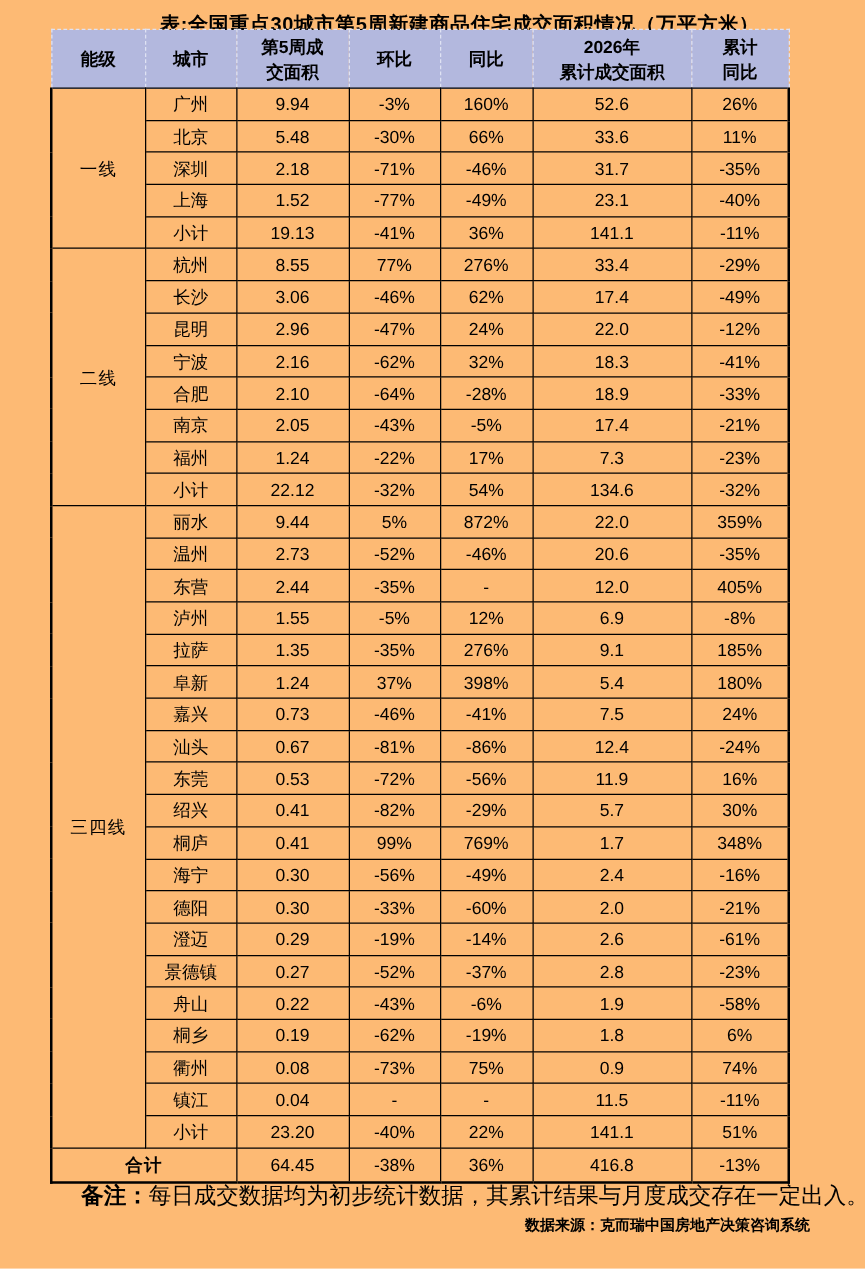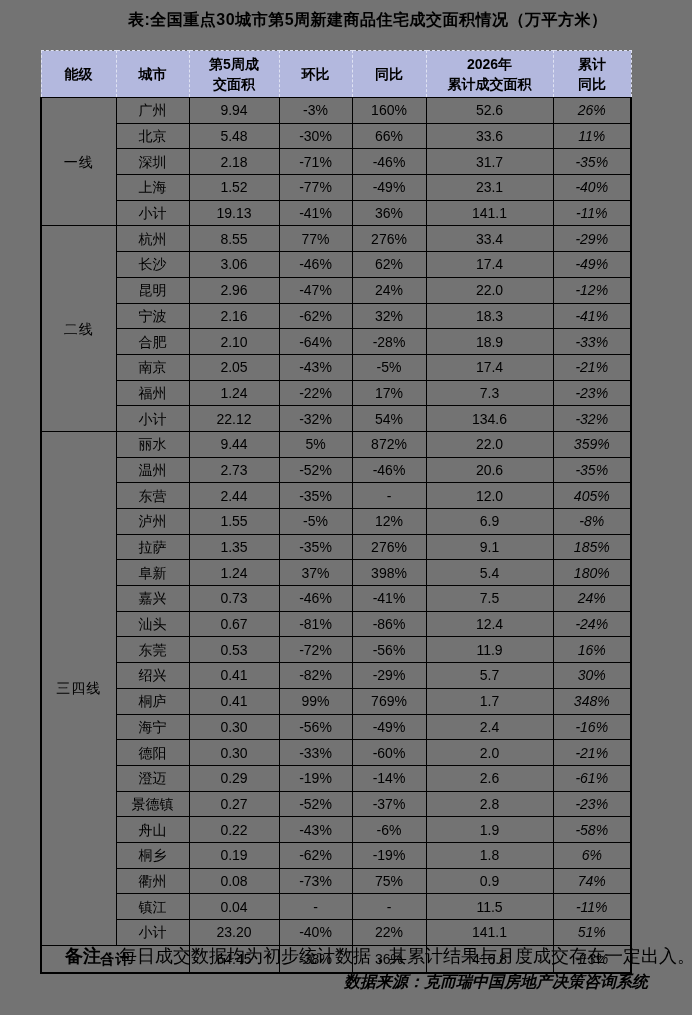--- a/index.html
+++ b/index.html
@@ -1,38 +1,38 @@
 <!DOCTYPE html>
 <html style="--header-bg: #b3b8de; --border-c: #000000;"><head>
 <meta charset="utf-8">
 <style>
   :root { --header-bg: #b3b8de; --border-c: #000000; }
   html, body { margin: 0; padding: 0; background: #ffffff; }
   .page {
     position: relative;
     width: 692px;
     height: 1015px;
-    background: #737373;
+    background: #fdba74;
     font-family: "Liberation Sans", "DejaVu Sans", sans-serif;
     color: #000000;
     overflow: hidden;
   }
   .doc-title {
     position: absolute;
     top: 10px;
     left: 128px;
     font-size: 16px;
     font-weight: bold;
     white-space: nowrap;
     letter-spacing: 0.5px;
   }
   table.main {
     position: absolute;
     left: 40px;
-    top: 50px;
+    top: 23px;
     border-collapse: collapse;
     table-layout: fixed;
     width: 590px;
   }
   table.main th {
     background: var(--header-bg);
     border: 1px dashed #dfe2f3;
     font-weight: bold;
     font-size: 14px;
     padding: 0;
@@ -49,39 +49,38 @@
     height: 24.7px;
     line-height: 1;
     overflow: hidden;
   }
   td.tier {
     font-weight: normal;
     font-size: 15px;
     letter-spacing: 1px;
   }
   .edge-l { border-left: 2px solid var(--border-c) !important; }
-  .edge-r { border-right: 2px solid var(--border-c) !important; font-style: italic; }
+  .edge-r { border-right: 2px solid var(--border-c) !important; }
   tr.total-row td { border-bottom: 2px solid var(--border-c); height: 26px; }
   td.total-label { font-weight: bold; font-size: 15px; letter-spacing: 1px; }
   .note-line {
     position: absolute;
     left: 65px;
     top: 944px;
     font-size: 18px;
     white-space: nowrap;
   }
   .note-line .note-label { font-weight: bold; }
   .source-line {
     position: absolute;
     right: 44px;
     top: 972px;
-    font-size: 16px;
+    font-size: 12px;
     font-weight: bold;
     white-space: nowrap;
-    font-style: italic;
   }
 </style>
 </head>
 <body>
 
 <div class="page">
   <div class="doc-title">表:全国重点30城市第5周新建商品住宅成交面积情况（万平方米）</div>
 
   <table class="main">
     <colgroup>

